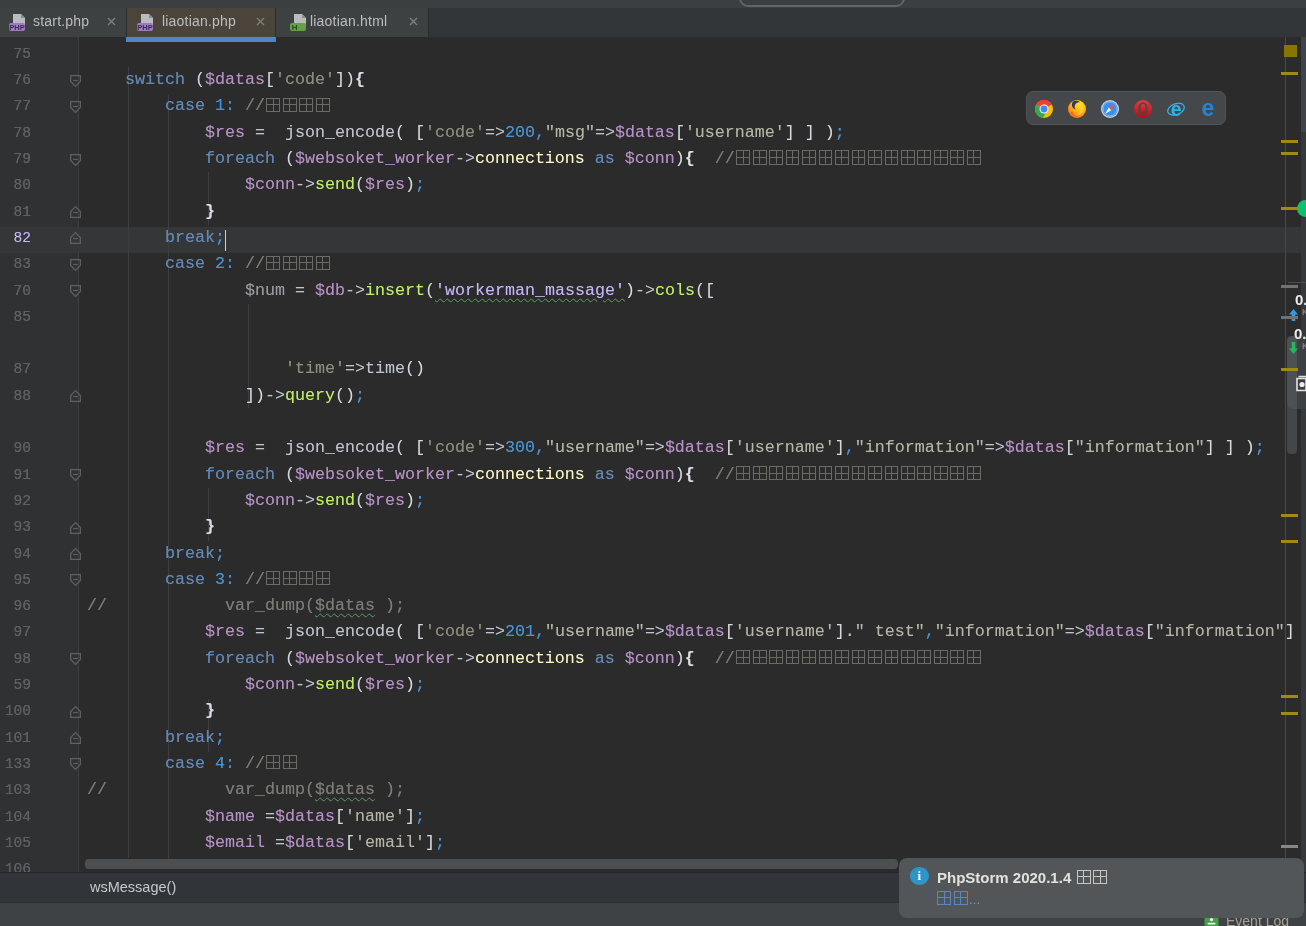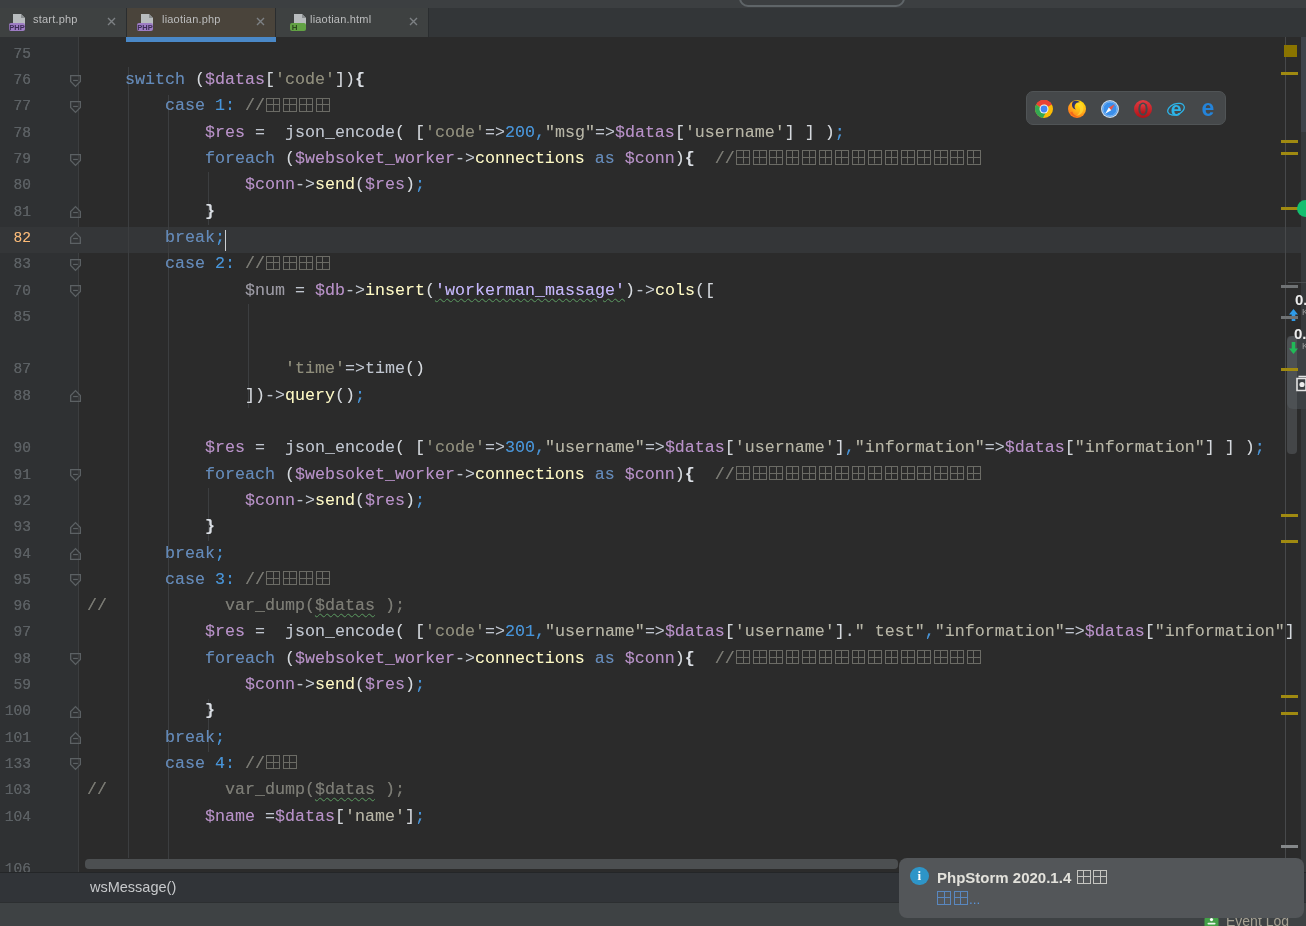--- a/index.html
+++ b/index.html
@@ -1,41 +1,41 @@
 <!DOCTYPE html>
 <html><head><meta charset="utf-8"><style>
 *{margin:0;padding:0;box-sizing:border-box}
 html,body{width:1306px;height:926px;overflow:hidden;background:#2b2b2b;font-family:"Liberation Sans",sans-serif}
 #app{position:relative;width:1306px;height:926px}
 
 #topstrip{position:absolute;left:0;top:0;width:1306px;height:8px;background:#3c3f41}
 #searchbox{position:absolute;left:739px;top:-18px;width:166px;height:25px;border:2px solid #5f6568;border-radius:9px;background:#3c3f41}
 #tabbar{position:absolute;left:0;top:8px;width:1306px;height:29px;background:#333638}
 .tab{position:absolute;top:8px;height:29px;background:#3e4141}
-.tab .lbl{position:absolute;top:5px;font-size:11px;color:#bcbdbe;letter-spacing:0.2px}
+.tab .lbl{position:absolute;top:5px;font-size:14px;color:#bcbdbe;letter-spacing:0.2px}
 .tab .x{position:absolute;top:8px;width:11px;height:11px;color:#7d8184}
 #tab2{background:#4a443b}
 #tabsep1{position:absolute;left:126px;top:8px;width:1px;height:29px;background:#2a2d2f}
 #tabsep2{position:absolute;left:275px;top:8px;width:1px;height:29px;background:#2a2d2f}
 #tabsep3{position:absolute;left:428px;top:8px;width:1px;height:29px;background:#2a2d2f}
 #tabunder{position:absolute;left:126px;top:37px;width:150px;height:4.5px;background:#4a88c7;z-index:30}
 
 .ficon{position:absolute;width:19px;height:19px;top:5px}
 
 #editor{position:absolute;left:0;top:37px;width:1306px;height:889px;background:#2b2b2b}
 #gutter{position:absolute;left:0;top:0;width:79px;height:889px;background:#2f3133;border-right:1px solid #3c3e40}
 #band{position:absolute;left:0;top:190px;width:1301px;height:26.3px;background:#343638}
 .guide{position:absolute;width:1px;background:#3c3e40}
 .line{position:absolute;left:0;width:1306px;height:26.3px;font-family:"Liberation Mono",monospace;font-size:16.66px;line-height:26.3px;white-space:pre;text-shadow:0 0 0.6px rgba(255,255,255,0.25)}
 .num{position:absolute;left:0;top:0;width:31px;text-align:right;font-size:14.6px;line-height:26.3px;color:#5b6064}
-.num.on{color:#fdba74}
+.num.on{color:#c4b5fd}
 .fm{position:absolute;left:69px}
 .code{position:absolute;top:0}
 .k{color:#6089bb}.n{color:#4294dd}.v{color:#b88fc9}.vu{color:#9b99a4}
-.s1{color:#8f8d7a}.s2{color:#b7b5a5}.m{color:#fef9c3}.f{color:#fef9c3}
+.s1{color:#8f8d7a}.s2{color:#b7b5a5}.m{color:#bef264}.f{color:#fef9c3}
 .p{color:#bfc5cf}.b{color:#d4d8dd}.bb{color:#dadee4;font-weight:bold}
 .c{color:#7c7c74}
 .s1w{color:#c4b5fd;text-decoration-line:underline;text-decoration-style:wavy;text-decoration-color:#4a8a50;text-decoration-thickness:1px;text-underline-offset:3px}
 .cw{color:#7c7c74;text-decoration-line:underline;text-decoration-style:wavy;text-decoration-color:#4a8a50;text-decoration-thickness:1px;text-underline-offset:3px}
 .cj{display:inline-block;width:13.9px;height:14.2px;margin:0 1.3px;vertical-align:-1.5px;border:1.1px solid currentColor;opacity:.8;background:
  linear-gradient(currentColor,currentColor) 50% 50%/100% 1px no-repeat,
  linear-gradient(currentColor,currentColor) 50% 50%/1px 100% no-repeat}
 #caret{position:absolute;left:224.5px;top:192.5px;width:1.8px;height:21px;background:#cdd0d4}
 
 #stripeline{position:absolute;left:1285px;top:37px;width:1px;height:865px;background:#47494b}
@@ -186,20 +186,21 @@
 <div class="line" style="top:687.65px"><span class="num">101</span><svg class="fm" style="top:6.5px" width="13" height="14" viewBox="0 0 12 13">
           <path d="M6 1.5 L10.5 6 v5.5 h-9 V6 Z" fill="none" stroke="#5c6164" stroke-width="1.2"></path>
           <path d="M3.8 7 h4.4" stroke="#5c6164" stroke-width="1.1"></path>
         </svg><span class="code" style="left:165px"><span class="k">break</span><span class="n">;</span></span></div>
 <div class="line" style="top:713.95px"><span class="num">133</span><svg class="fm" style="top:6.5px" width="13" height="14" viewBox="0 0 12 13">
           <path d="M1.5 1.5 h9 v5.5 L6 11.5 L1.5 7 Z" fill="none" stroke="#5c6164" stroke-width="1.2"></path>
           <path d="M3.8 6 h4.4" stroke="#5c6164" stroke-width="1.1"></path>
         </svg><span class="code" style="left:165px"><span class="k">case</span><span class="p"> </span><span class="n">4</span><span class="n">:</span><span class="p"> </span><span class="c">//</span><span class="c"><i class="cj"></i><i class="cj"></i></span></span></div>
 <div class="line" style="top:740.25px"><span class="num">103</span><span class="code" style="left:87px"><span class="c">//</span></span><span class="code" style="left:225px"><span class="c">var_dump(</span><span class="cw">$datas</span><span class="c"> );</span></span></div>
 <div class="line" style="top:766.55px"><span class="num">104</span><span class="code" style="left:205px"><span class="v">$name</span><span class="p"> =</span><span class="v">$datas</span><span class="b">[</span><span class="s2">'name'</span><span class="b">]</span><span class="n">;</span></span></div>
+<div class="line" style="top:792.85px"><span class="num">105</span><span class="code" style="left:205px"><span class="v">$email</span><span class="p"> =</span><span class="v">$datas</span><span class="b">[</span><span class="s2">'email'</span><span class="b">]</span><span class="n">;</span></span></div>
 <div class="line" style="top:819.15px"><span class="num">106</span></div>
 <div id="caret"></div>
 </div>
 <div style="position:absolute;left:1300.5px;top:37px;width:5.5px;height:865px;background:#36393b"></div>
 <div style="position:absolute;left:1300.5px;top:37px;width:5.5px;height:95px;background:#3f434a"></div>
 <div id="stripeline"></div>
 <div id="sqtop"></div>
 <div class="mark" style="top:72px"></div>
 <div class="mark" style="top:139.5px"></div>
 <div class="mark" style="top:151.5px"></div>

